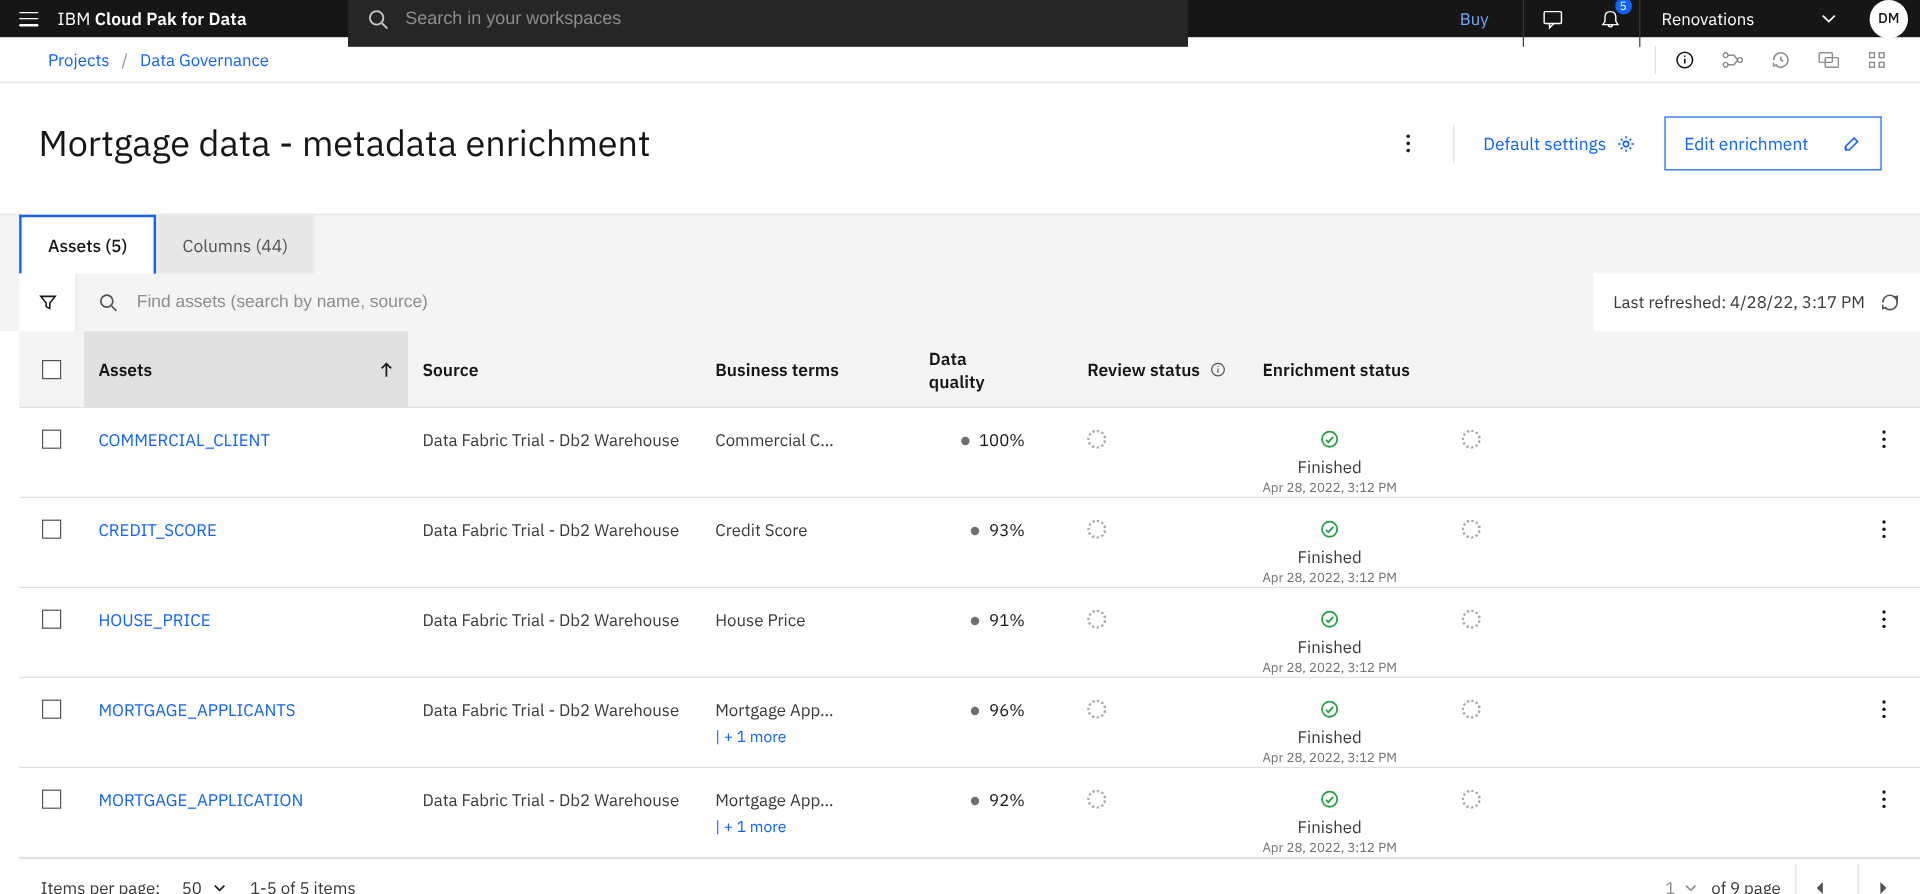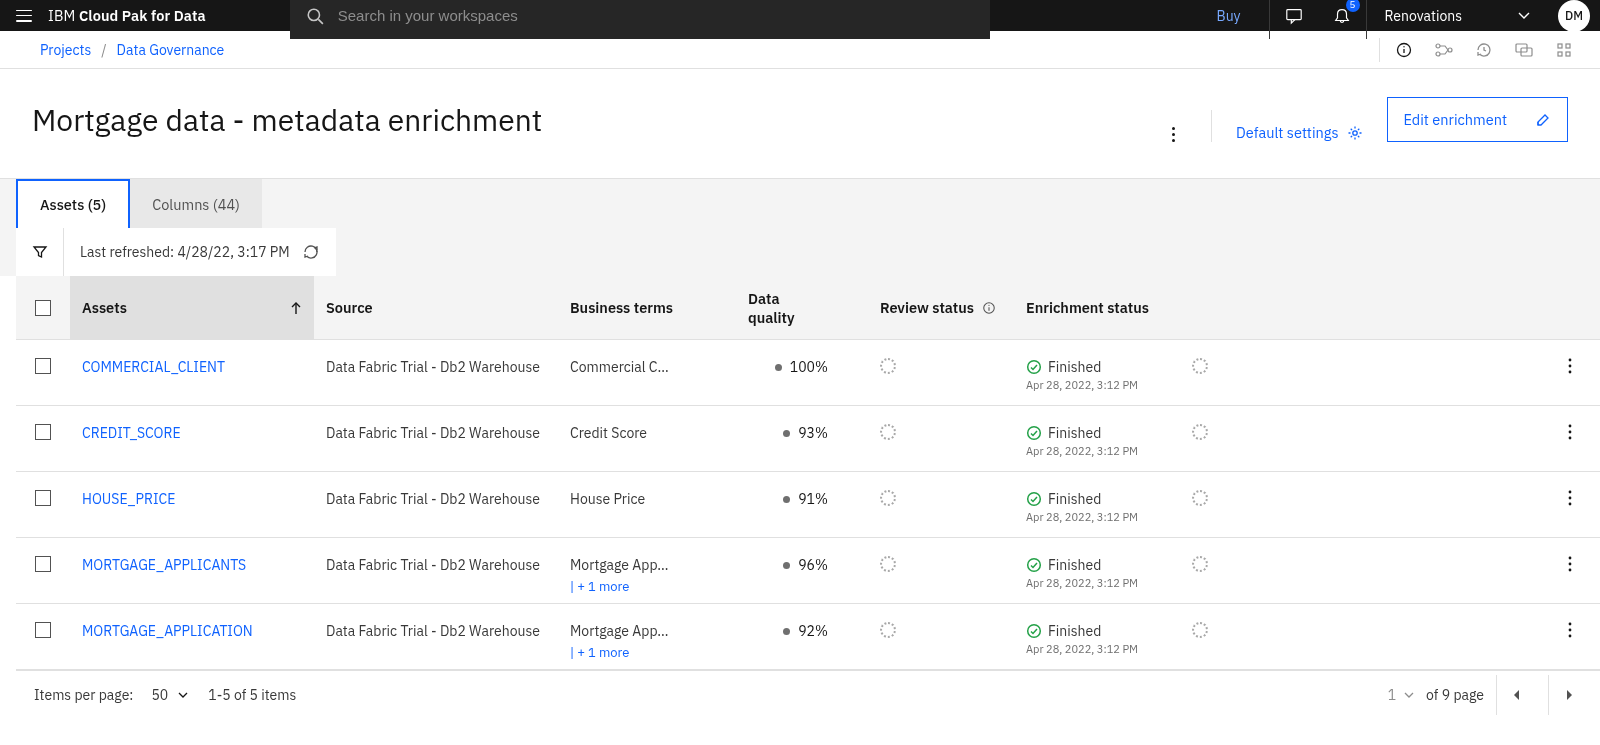--- a/index.html
+++ b/index.html
@@ -80,21 +80,21 @@
   .crumb-actions .vline{width:1px;height:24px;background:var(--border);margin:0 4px;}
   .cbtn{width:40px;height:38px;display:flex;align-items:center;justify-content:center;color:#8d8d8d;cursor:pointer;}
   .cbtn.primary{color:var(--ink);}
 
   
   .title-row{
     display:flex;align-items:center;justify-content:space-between;
     padding:28px 32px 36px 32px;border-bottom:1px solid var(--border);
   }
   .page-title{font-size:30px;font-weight:400;letter-spacing:0;}
-  .title-actions{display:flex;align-items:flex-end;gap:24px;}
+  .title-actions{display:flex;align-items:center;gap:24px;}
   .kebab{width:12px;display:flex;flex-direction:column;align-items:center;gap:3px;cursor:pointer;margin-right:8px;}
   .kebab div{width:3px;height:3px;background:#161616;border-radius:50%;}
   .title-actions .vline{width:1px;height:32px;background:var(--border);}
   .link-action{color:var(--link);font-size:14.5px;display:flex;align-items:center;gap:8px;cursor:pointer;}
   .edit-btn{
     display:flex;align-items:center;gap:28px;border:1px solid var(--link);color:var(--link);
     padding:12px 16px;cursor:pointer;background:#fff;font-size:14.5px;
   }
 
   
@@ -127,21 +127,21 @@
   .refresh-icon{cursor:pointer;color:#525252;}
 
   
   .tbl{width:calc(100% - 16px);margin-left:16px;}
   .thead{
     display:flex;align-items:center;height:64px;background:var(--sub-bg);
     border-bottom:1px solid var(--border);font-size:14.5px;font-weight:600;color:var(--ink);
   }
   .cell{padding:0 12px;display:flex;align-items:center;gap:8px;}
   .c-chk{width:54px;justify-content:center;}
-  .c-asset{width:244px;}
+  .c-asset{width:270px;}
   .c-source{width:244px;}
   .c-terms{width:178px;}
   .c-dq{width:132px;justify-content:flex-end;padding-right:40px;}
   .c-rev{width:146px;}
   .c-enr{width:166px;}
   .c-pub{width:270px;}
   .c-menu{flex:1;justify-content:flex-end;padding-right:28px;}
   .thead .c-asset{background:#e0e0e0;height:100%;}
   .sort-arrow{margin-left:auto;color:#161616;}
   .info-icon{color:#525252;}
@@ -155,21 +155,21 @@
   .trow .c-source,.trow .c-terms{color:var(--ink-2);font-size:14px;}
   .terms-stack{display:flex;flex-direction:column;gap:4px;}
   .more-link{color:var(--link);font-size:13px;}
   .dq{display:flex;align-items:center;gap:8px;}
   .dot{width:7px;height:7px;border-radius:50%;background:#6f6f6f;display:inline-block;}
   .spinner{
     width:16px;height:16px;border-radius:50%;
     border:2px dotted #a8a8a8;display:inline-block;
   }
   .status-stack{display:flex;flex-direction:column;gap:2px;}
-  .status-line{display:flex;align-items:center;gap:6px;font-size:14px;color:var(--ink-2);}
+  .status-line{display:flex;align-items:center;gap:6px;font-size:14px;color:var(--ink-2);flex-direction:column;}
   .status-sub{font-size:11px;color:var(--muted-2);}
   .chk{
     width:16px;height:16px;border:1.5px solid #525252;background:#fff;display:inline-block;cursor:pointer;
   }
   .row-menu{cursor:pointer;color:#161616;}
 
   
   .pager{
     height:48px;margin-left:16px;display:flex;align-items:center;
     border-top:1px solid var(--border);font-size:14px;color:var(--ink-2);
@@ -310,20 +310,27 @@
   <div class="tab selected">Assets (5)</div>
   <div class="tab">Columns (44)</div>
 </div>
 
 <div class="findrow">
   <div class="filter-box">
     <svg width="16" height="16" viewBox="0 0 16 16" fill="none" stroke="currentColor" stroke-width="1.3">
         <path d="M2 3 H14 L9.5 8.5 V13 L6.5 11.5 V8.5 Z"></path>
       </svg>
   </div>
+  <div class="find-box">
+    <svg width="16" height="16" viewBox="0 0 16 16" fill="none" stroke="#525252" stroke-width="1.4">
+        <circle cx="7" cy="7" r="5"></circle>
+        <line x1="11" y1="11" x2="15" y2="15"></line>
+      </svg>
+    <input type="text" placeholder="Find assets (search by name, source)" style="">
+  </div>
   <div class="refresh-box">
     <span class="lbl">Last refreshed: 4/28/22, 3:17 PM</span>
     <span class="refresh-icon">
       <svg width="18" height="18" viewBox="0 0 18 18" fill="none" stroke="currentColor" stroke-width="1.3">
           <path d="M3 9a6 6 0 1 1 2 4.5"></path>
           <polyline points="3,11 3,14 6,13"></polyline>
           <path d="M15 9a6 6 0 0 0-2-4.5"></path>
           <polyline points="15,7 15,4 12,5"></polyline>
         </svg>
     </span>

